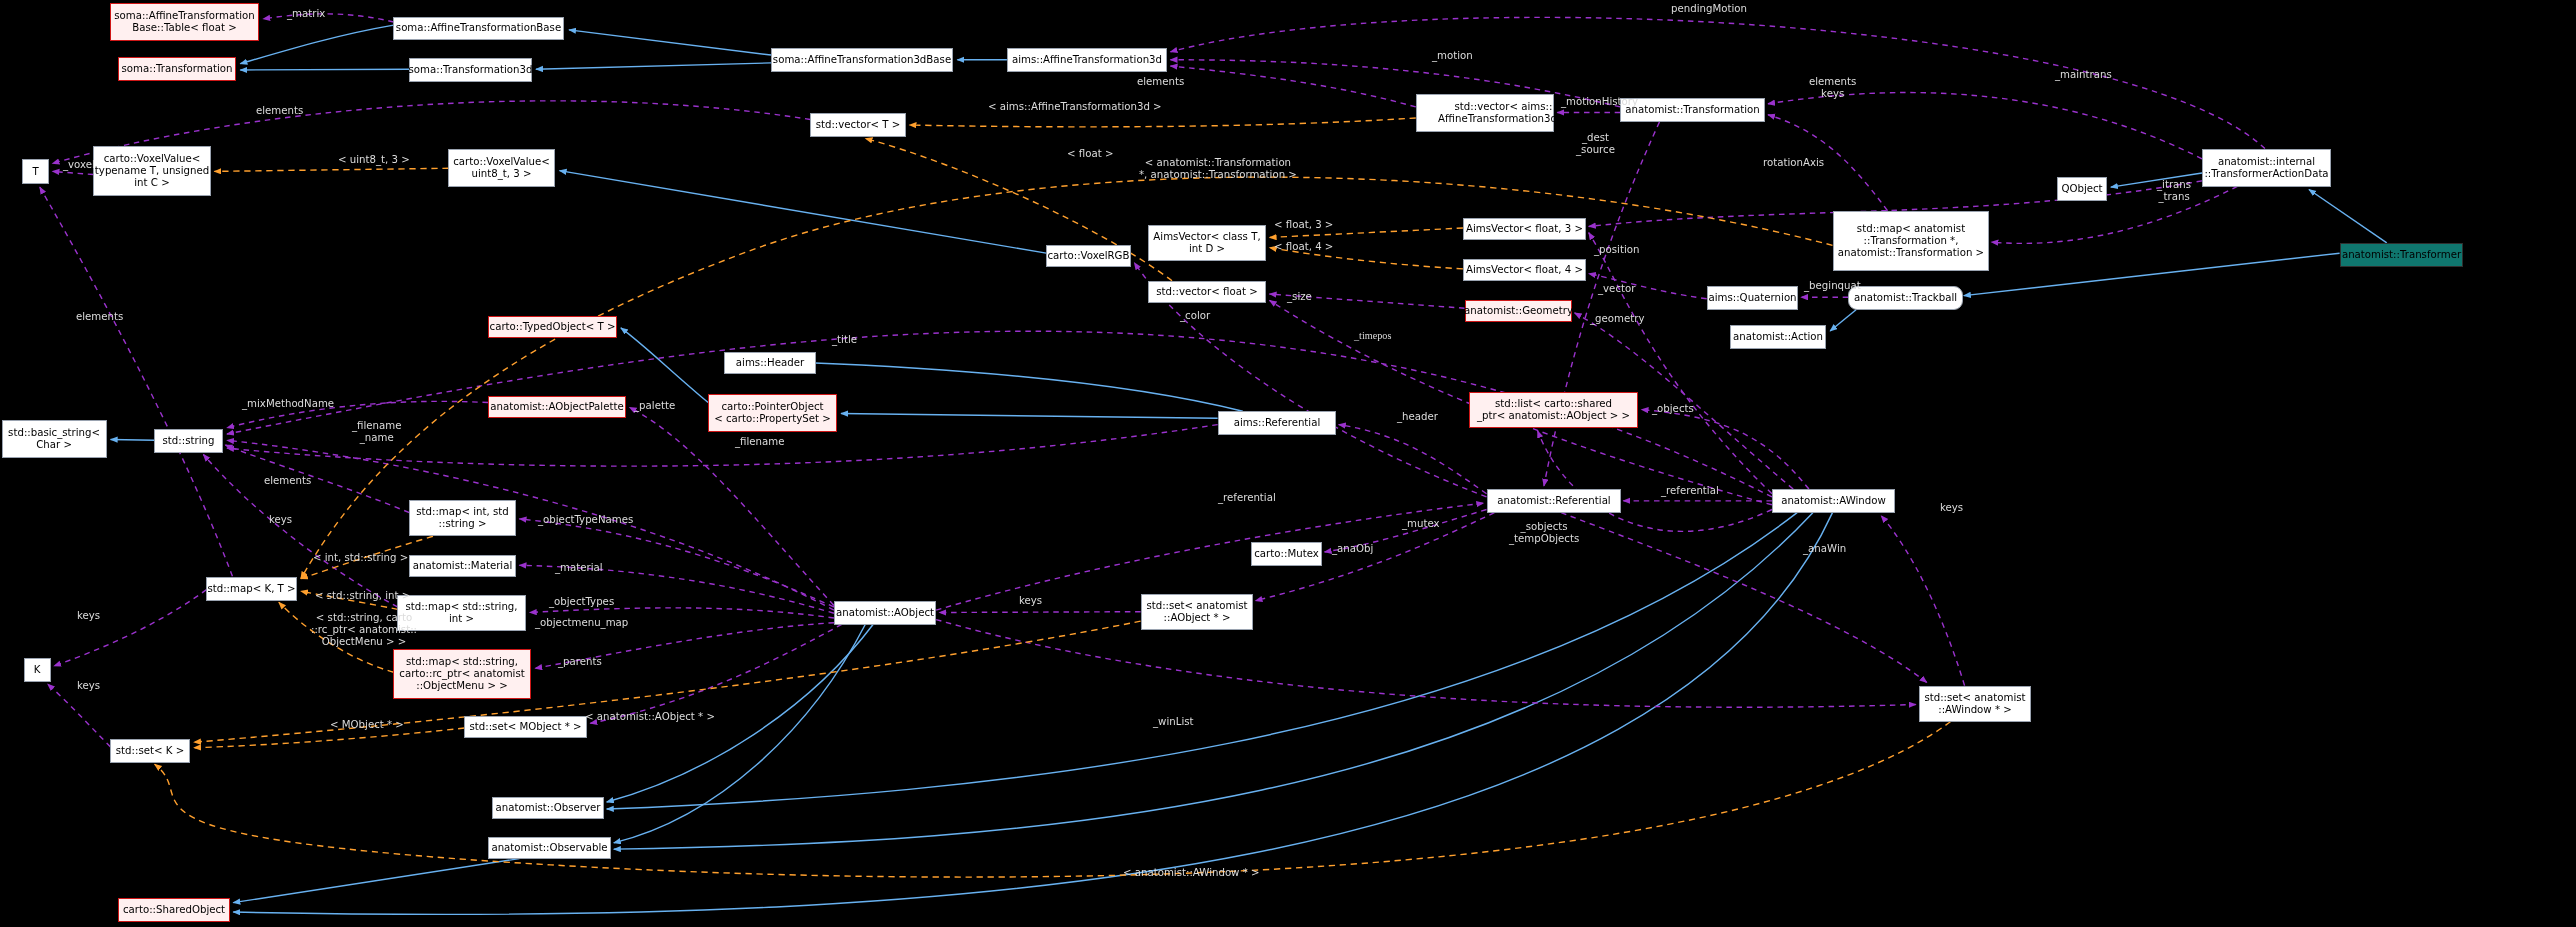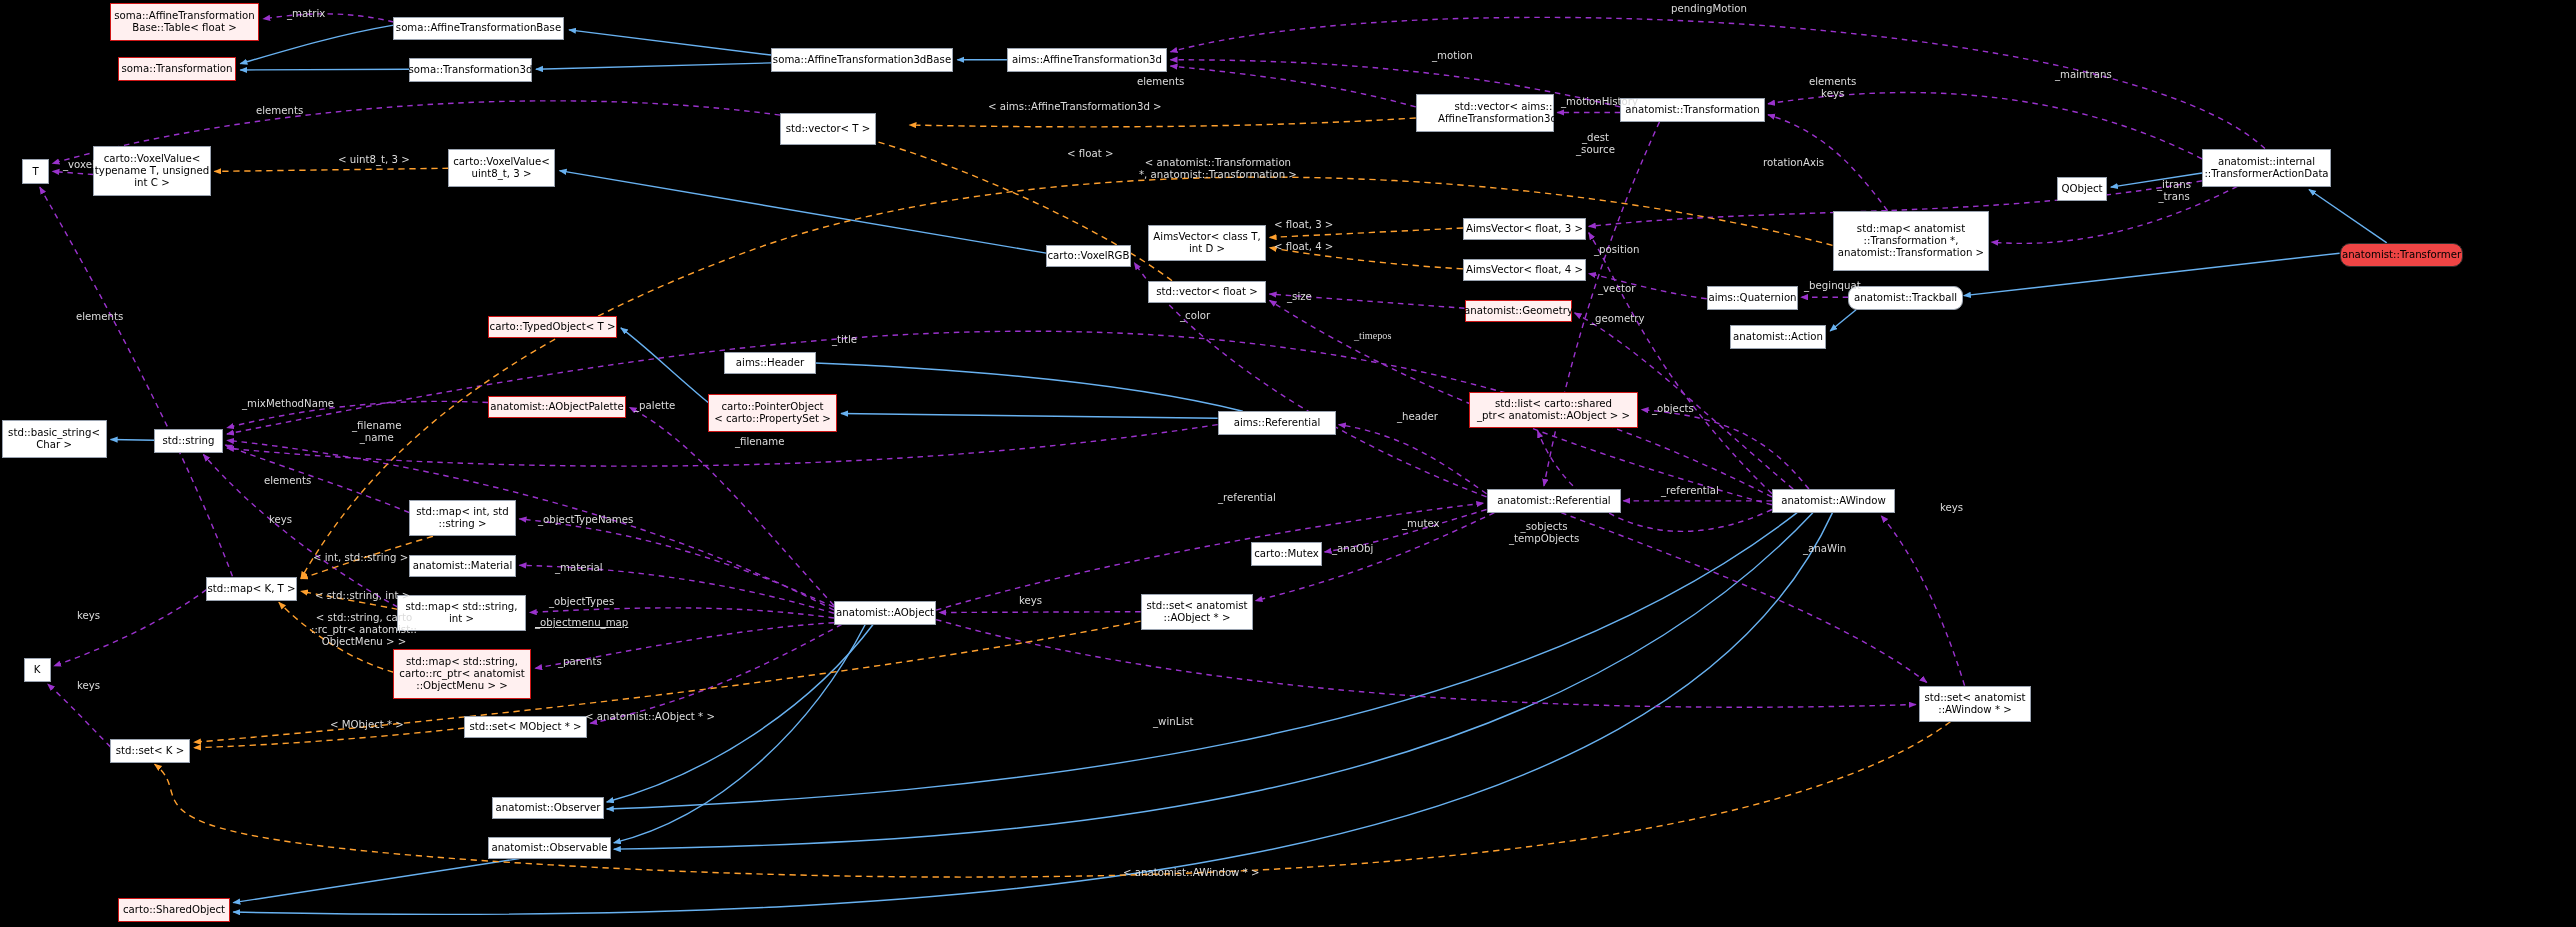--- a/index.html
+++ b/index.html
@@ -3,21 +3,21 @@
 <meta charset="utf-8">
 <style>
   html,body{margin:0;padding:0;background:#000;}
   #canvas{position:relative;overflow:hidden;background:#000;
           font-family:"DejaVu Sans","Liberation Sans",sans-serif;}
   #edgelayer{position:absolute;left:0;top:0;}
   .node{position:absolute;display:flex;flex-direction:column;align-items:center;justify-content:center;
         background:#fff;border:1.3px solid #9aa3b0;color:#000;font-size:10.2px;line-height:11.8px;
         text-align:center;box-sizing:border-box;padding:0.8px 3.1px;white-space:nowrap;cursor:pointer;}
   .node.red{border-color:#cf1717;background:#fff0f0;}
-  .node.current{background:#ef4444;border-color:#2f2f2f;border-radius:10px;}
+  .node.current{background:#0f766e;border-color:#2f2f2f;}
   .elabel{position:absolute;color:#dcdcdc;font-size:10.2px;line-height:11.8px;white-space:pre;text-align:center;}
   path.inherit{stroke:#68b1f0;stroke-width:1.8;fill:none;}
   path.usage{stroke:#9a32cc;stroke-width:1.8;fill:none;stroke-dasharray:7 6;}
   path.template{stroke:#ffa02e;stroke-width:1.8;fill:none;stroke-dasharray:8 6;}
 </style>
 </head>
 <body>
 
 <div id="canvas" style="width: 2576px; height: 927px; background: rgb(0, 0, 0);">
   <svg id="edgelayer" width="2576" height="927" viewBox="0 0 3275 1179">
@@ -156,21 +156,21 @@
       </div>
       <div class="node" style="left: 1848px; top: 286px; width: 115px; height: 23.6px; border-radius: 9px;">
         <div>anatomist::Trackball</div>
       </div>
       <div class="node" style="left: 1707px; top: 286px; width: 91px; height: 23.6px;">
         <div>aims::Quaternion</div>
       </div>
       <div class="node" style="left: 1730px; top: 325px; width: 96px; height: 23.6px;">
         <div>anatomist::Action</div>
       </div>
-      <div class="node" style="left: 780px; top: 113px; width: 96px; height: 32px;">
+      <div class="node" style="left: 810px; top: 113px; width: 96px; height: 24px;">
         <div>std::vector&lt; T &gt;</div>
       </div>
       <div class="node" style="left: 22px; top: 159px; width: 27px; height: 25px;">
         <div>T</div>
       </div>
       <div class="node" style="left: 93px; top: 146px; width: 118px; height: 50px;">
         <div>carto::VoxelValue&lt;</div>
         <div>typename T, unsigned</div>
         <div>int C &gt;</div>
       </div>
@@ -320,21 +320,21 @@
       <div class="elabel" style="left: 1332px; top: 543px;">_anaObj</div>
       <div class="elabel" style="left: 1509px; top: 521px;">_sobjects
 _tempObjects</div>
       <div class="elabel" style="left: 1019px; top: 595px;">keys</div>
       <div class="elabel" style="left: 1153px; top: 716px;">_winList</div>
       <div class="elabel" style="left: 1940px; top: 502px;">keys</div>
       <div class="elabel" style="left: 1803px; top: 543px;">_anaWin</div>
       <div class="elabel" style="left: 538px; top: 514px;">_objectTypeNames</div>
       <div class="elabel" style="left: 555px; top: 562px;">_material</div>
       <div class="elabel" style="left: 549px; top: 596px;">_objectTypes</div>
-      <div class="elabel" style="left: 535px; top: 617px; text-decoration: underline;">_objectmenu_map</div>
+      <div class="elabel" style="left: 535px; top: 617px;">_objectmenu_map</div>
       <div class="elabel" style="left: 558px; top: 656px;">_parents</div>
       <div class="elabel" style="left: 264px; top: 475px;">elements</div>
       <div class="elabel" style="left: 269px; top: 514px;">keys</div>
       <div class="elabel" style="left: 77px; top: 610px;">keys</div>
       <div class="elabel" style="left: 77px; top: 680px;">keys</div>
       <div class="elabel" style="left: 338px; top: 154px;">&lt; uint8_t, 3 &gt;</div>
       <div class="elabel" style="left: 988px; top: 101px;">&lt; aims::AffineTransformation3d &gt;</div>
       <div class="elabel" style="left: 1067px; top: 148px;">&lt; float &gt;</div>
       <div class="elabel" style="left: 1139px; top: 157px;">&lt; anatomist::Transformation
 *, anatomist::Transformation &gt;</div>

